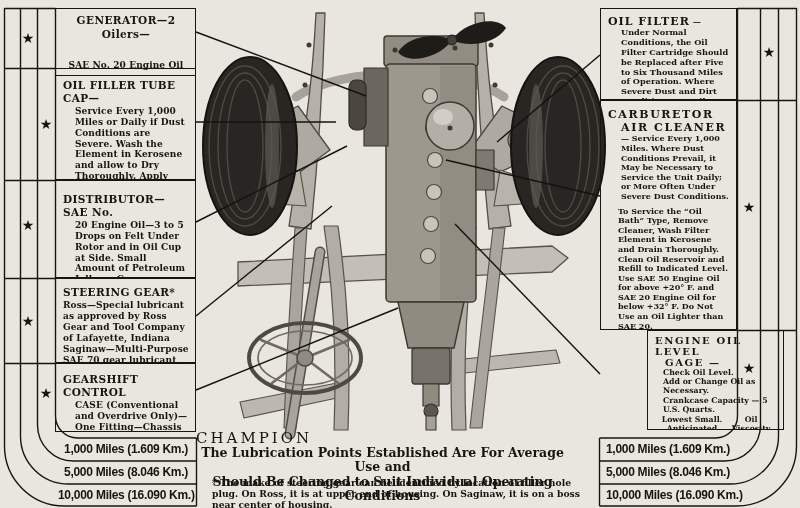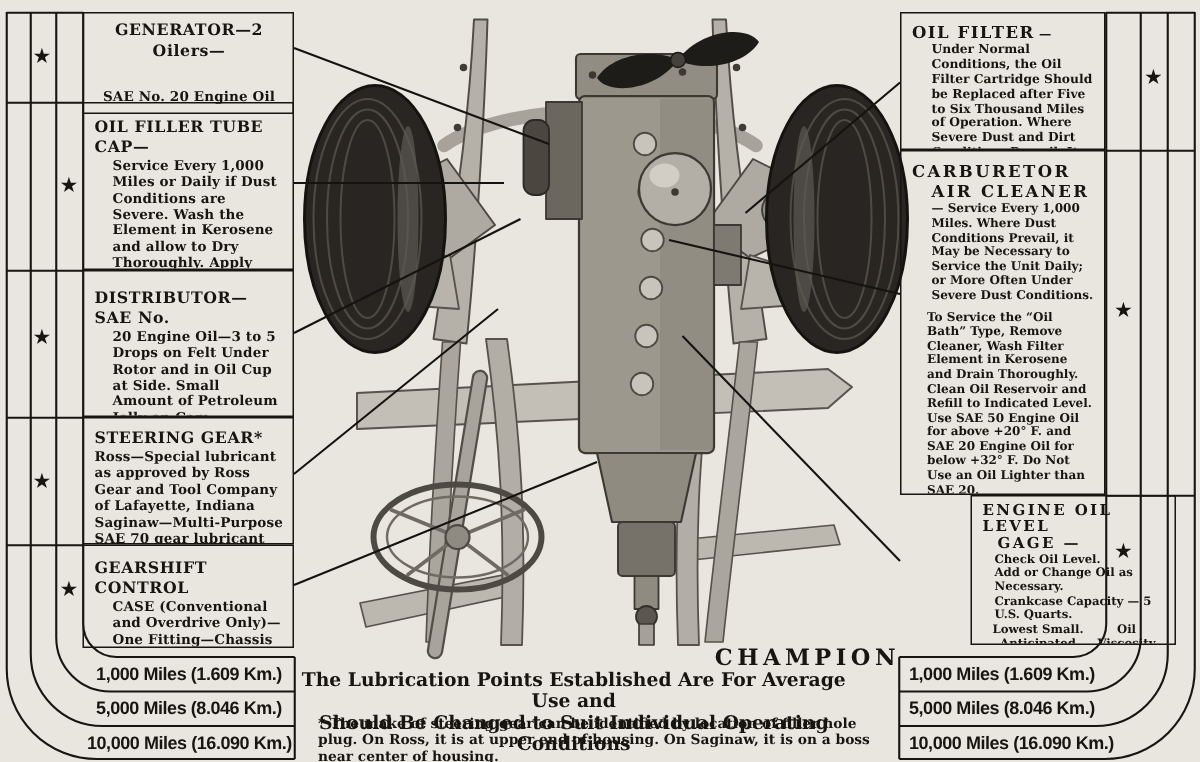--- a/index.html
+++ b/index.html
@@ -51,21 +51,21 @@
   .mile{
     position:absolute;height:23px;line-height:23px;
     font-family:"Liberation Sans", sans-serif;
     font-weight:700;font-size:12px;letter-spacing:-0.3px;
     white-space:nowrap;
   }
   .mile.l{text-align:center;}
   
   .champ{
     position:absolute;left:196px;width:404px;top:429px;
-    text-align:right;font-weight:700;font-size:15px;letter-spacing:3px;
+    text-align:left;font-weight:400;font-size:15px;letter-spacing:3px;
   }
   .subt{
     position:absolute;left:196px;width:373px;top:446px;
     text-align:center;font-weight:700;font-size:12.5px;line-height:1.15;
   }
   .foot{
     position:absolute;left:212px;width:378px;top:477px;
     font-weight:700;font-size:9.2px;line-height:1.22;text-align:left;
   }
 </style>

